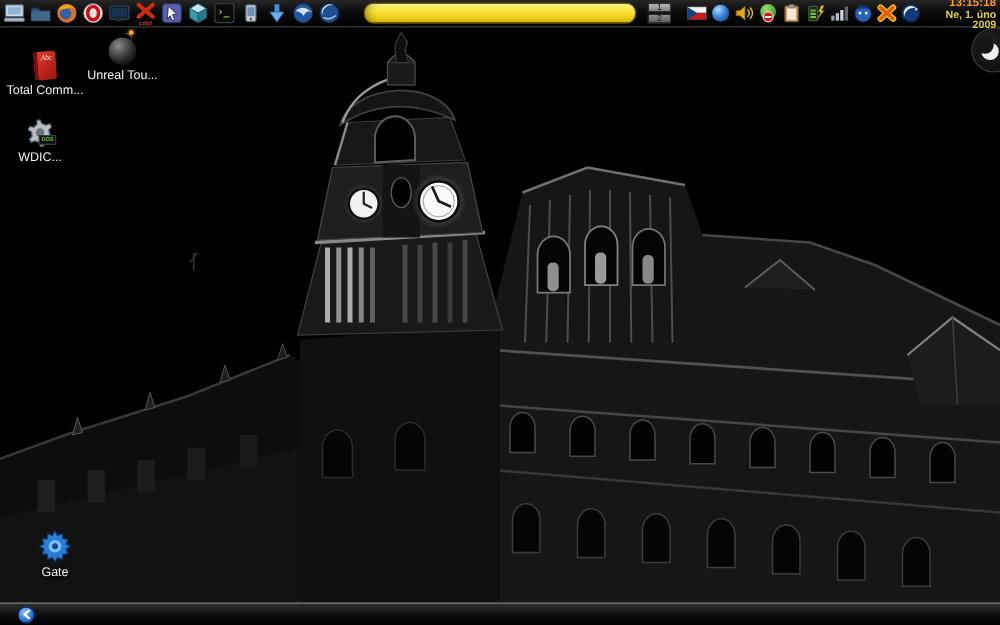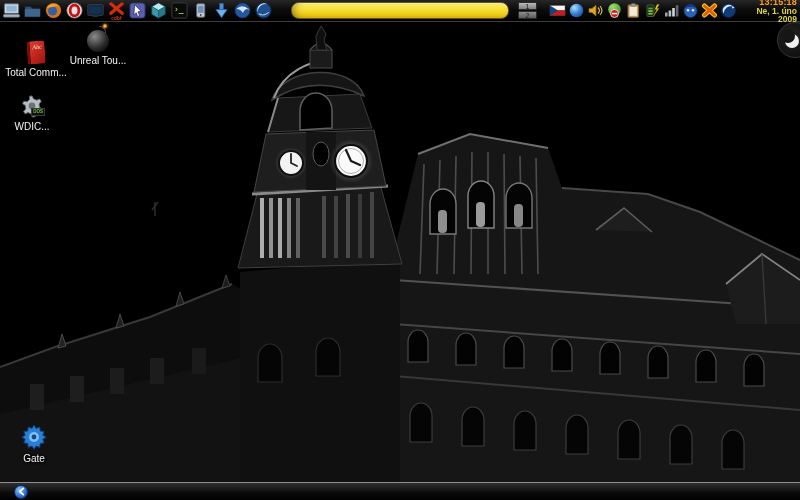--- a/index.html
+++ b/index.html
@@ -387,21 +387,21 @@
           <svg viewBox="0 0 24 24">
               <path d="M12,2 l1.6,3 a7.5,7.5 0 0 1 3,1.2 l3.2,-1.2 l1.4,2.4 l-2.2,2.6 a7.5,7.5 0 0 1 0.4,3.2 l2.8,1.8 l-1.2,2.6 l-3.4,-0.6 a7.5,7.5 0 0 1 -2.4,2.2 l0,3.4 l-2.8,0.4 l-1.2,-3.2 a7.5,7.5 0 0 1 -3,-1.2 l-3.2,1.2 l-1.4,-2.4 l2.2,-2.6 a7.5,7.5 0 0 1 -0.4,-3.2 l-2.8,-1.8 l1.2,-2.6 l3.4,0.6 a7.5,7.5 0 0 1 2.4,-2.2 l0,-3.4 z" fill="#b9bec4" stroke="#5c646c" stroke-width="1"></path>
               <circle cx="12" cy="12" r="3.4" fill="#6a727a"></circle>
             </svg>
           <div class="dosbadge">DOS</div>
         </div>
       </div>
       <div class="dlabel">WDIC...</div>
     </div>
 
-    <div class="dicon" style="left:2px;top:402px;">
+    <div class="dicon" style="left:12px;top:402px;">
       <div class="art">
         <div class="bluegear">
           <svg width="26" height="26" viewBox="0 0 26 26">
               <path d="M13,1 l2,3.4 l3.8,-1.4 l0.4,4 l4,0.4 l-1.4,3.8 l3.4,2 l-3.4,2 l1.4,3.8 l-4,0.4 l-0.4,4 l-3.8,-1.4 l-2,3.4 l-2,-3.4 l-3.8,1.4 l-0.4,-4 l-4,-0.4 l1.4,-3.8 l-3.4,-2 l3.4,-2 l-1.4,-3.8 l4,-0.4 l0.4,-4 l3.8,1.4 z" fill="#2a7fd4" stroke="#0d3c78" stroke-width="1"></path>
               <circle cx="13" cy="13" r="5" fill="#7cc0f4"></circle>
               <circle cx="13" cy="13" r="2.4" fill="#12488f"></circle>
             </svg>
         </div>
       </div>
       <div class="dlabel">Gate</div>

